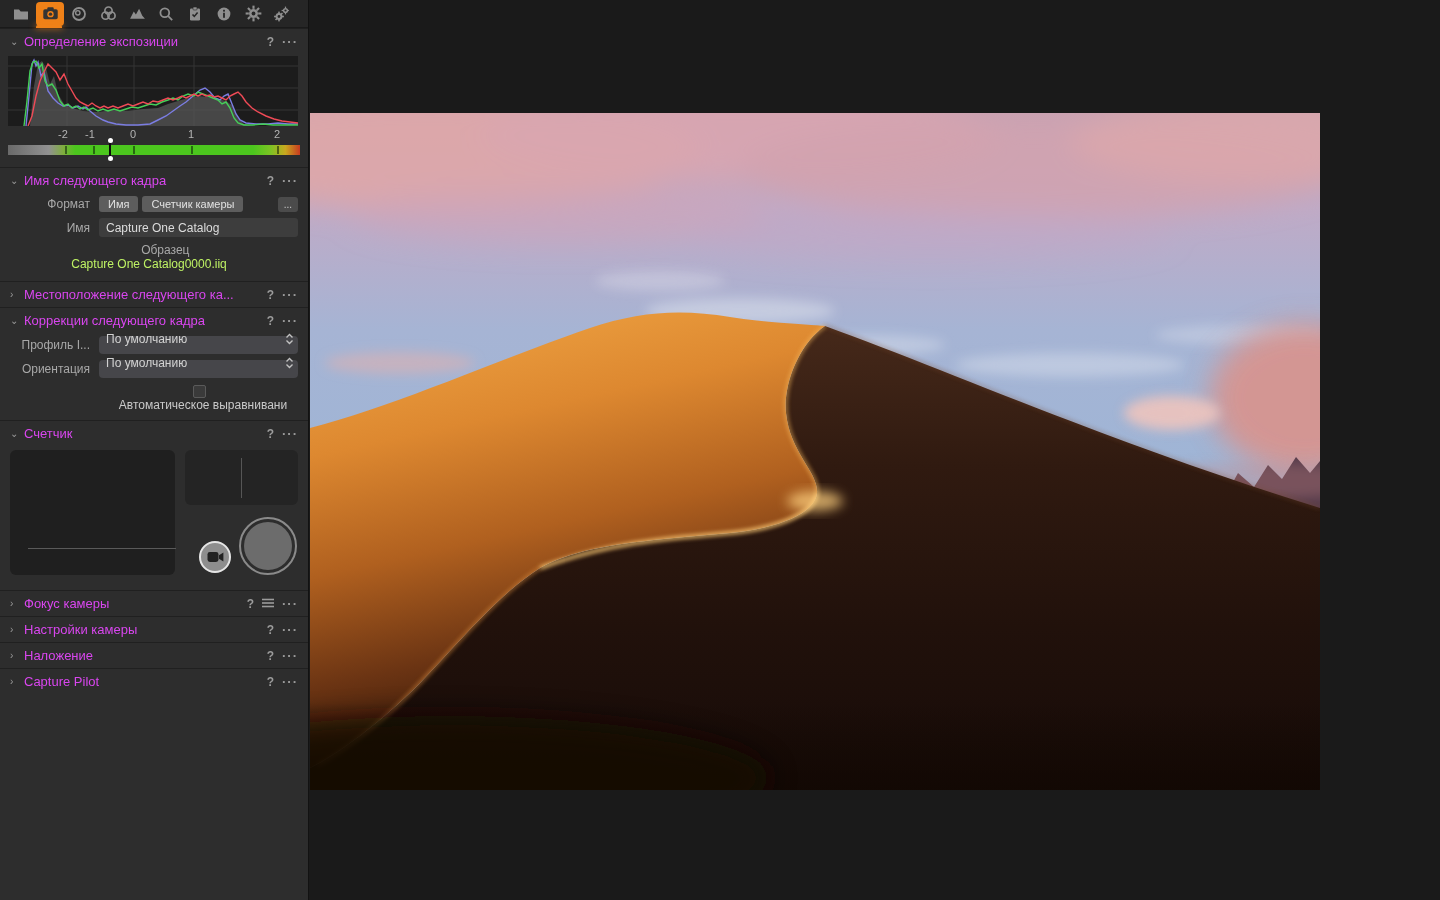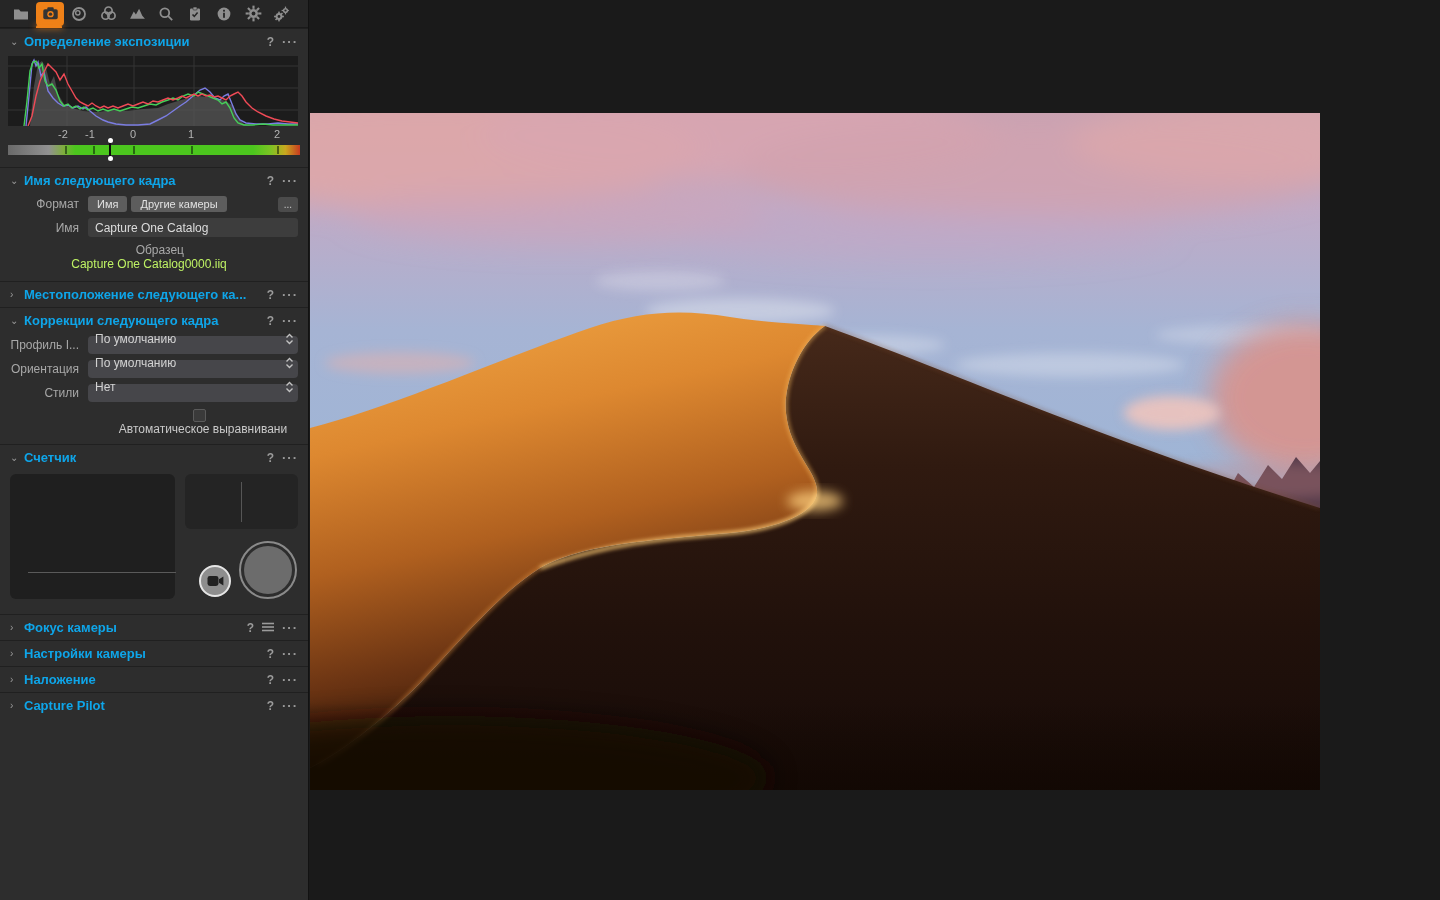--- a/index.html
+++ b/index.html
@@ -18,41 +18,41 @@
   .tool-btn svg { display:block; }
   .tool-btn.active { background:#ef8118; }
   .tool-underline { position:absolute; left:36px; bottom:-1px; width:26px; height:3px;
                     background:#ef8118; border-radius:2px 2px 0 0;
                     box-shadow:0 0 6px 1px rgba(239,129,24,.6); }
 
   .panel { border-top:1px solid #202020; }
   .panel:first-of-type { border-top:none; }
   .panel-header { height:25px; display:flex; align-items:center; padding:0 10px; }
   .chev { width:14px; color:#9a9a9a; font-size:10px; line-height:1; }
-  .panel-title { flex:1; color:#0ea5e9; font-size:13px; font-weight:bold;
+  .panel-title { flex:1; color:#d946ef; font-size:13px; font-weight:normal;
                  white-space:nowrap; overflow:hidden; }
   .hd-icon { color:#9b9b9b; font-size:12px; font-weight:bold; margin-left:8px; }
   .hd-dots { letter-spacing:1px; font-size:13px; }
 
   
   .hist-wrap { margin:2px 8px 0 8px; position:relative; }
   .hist-svg { display:block; background:#1c1c1c; }
   .meter-labels { position:relative; height:15px; margin:2px 8px 0 8px; }
   .meter-labels span { position:absolute; top:0; transform:translateX(-50%);
                        color:#b4b4b4; font-size:11px; }
   .meter { position:relative; height:10px; margin:2px 8px 12px 8px;
            background:linear-gradient(to right,#6a6a6a 0%,#919191 14%,#7fae3d 19%,
              #4cc61e 23%,#4cc61e 84%,#7dc324 90%,#c8a81f 95%,#c93a20 100%); }
   .meter .tick { position:absolute; top:1px; width:2px; height:8px; background:rgba(10,30,5,.55); }
   .meter .marker-line { position:absolute; top:-2px; width:2px; height:14px; background:#0b0b0b; }
   .meter .marker-dot { position:absolute; width:5px; height:5px; border-radius:50%; background:#fff; }
 
   
   .row { display:flex; align-items:center; padding:3px 10px 3px 0; }
-  .row-label { width:88px; text-align:right; color:#a8a8a8; font-size:12px;
+  .row-label { width:99px; text-align:right; color:#a8a8a8; font-size:12px;
                padding-right:9px; white-space:nowrap; flex:none; }
   .row-value { color:#bef264; font-size:12px; }
   .tokens { flex:1; display:flex; align-items:center; gap:4px; }
   .token { background:#5d5d5d; color:#e2e2e2; font-size:11px; border-radius:3px;
            padding:2px 9px; white-space:nowrap; }
   .more-btn { background:#4b4b4b; color:#c9c9c9; font-size:10px; border-radius:3px;
               padding:2px 6px; margin-left:4px; }
   .text-input { flex:1; background:#3d3d3d; border:none; border-radius:3px; height:19px;
                 color:#dcdcdc; font-size:12px; padding:0 7px;
                 font-family:"Liberation Sans", sans-serif; }
@@ -248,21 +248,21 @@
     <div class="panel-header">
       <span class="chev">⌄</span>
       <span class="panel-title">Имя следующего кадра</span>
       <span class="hd-icon">?</span>
       <span class="hd-icon hd-dots">···</span>
     </div>
     <div class="row">
       <span class="row-label">Формат</span>
       <div class="tokens">
         <span class="token">Имя</span>
-        <span class="token">Другие камеры</span>
+        <span class="token">Счетчик камеры</span>
       </div>
       <span class="more-btn">...</span>
     </div>
     <div class="row">
       <span class="row-label">Имя</span>
       <input class="text-input" value="Capture One Catalog" style="">
     </div>
     <div class="row" style="padding-bottom:10px;flex-direction:column;">
       <span class="row-label">Образец</span>
       <span class="row-value">Capture One Catalog0000.iiq</span>
@@ -292,29 +292,20 @@
         <span>По умолчанию</span>
         <svg width="9" height="12" viewBox="0 0 9 12">
             <path d="M1.5 4.5 L4.5 1.5 7.5 4.5 M1.5 7.5 L4.5 10.5 7.5 7.5" fill="none" stroke="#c2c2c2" stroke-width="1.4"></path>
           </svg>
       </div>
     </div>
     <div class="row">
       <span class="row-label">Ориентация</span>
       <div class="dropdown">
         <span>По умолчанию</span>
-        <svg width="9" height="12" viewBox="0 0 9 12">
-            <path d="M1.5 4.5 L4.5 1.5 7.5 4.5 M1.5 7.5 L4.5 10.5 7.5 7.5" fill="none" stroke="#c2c2c2" stroke-width="1.4"></path>
-          </svg>
-      </div>
-    </div>
-    <div class="row">
-      <span class="row-label">Стили</span>
-      <div class="dropdown">
-        <span>Нет</span>
         <svg width="9" height="12" viewBox="0 0 9 12">
             <path d="M1.5 4.5 L4.5 1.5 7.5 4.5 M1.5 7.5 L4.5 10.5 7.5 7.5" fill="none" stroke="#c2c2c2" stroke-width="1.4"></path>
           </svg>
       </div>
     </div>
     <div class="checkbox-row">
       <span class="checkbox"></span>
       <span class="checkbox-label">Автоматическое выравнивани</span>
     </div>
   </div>

